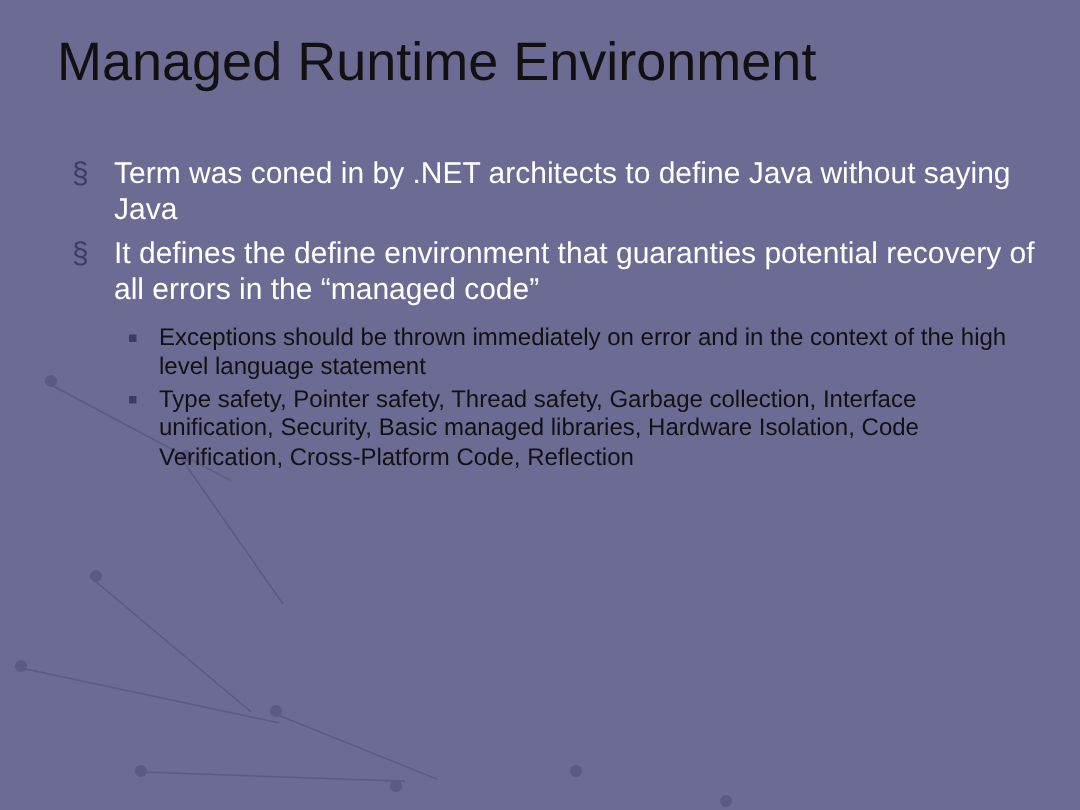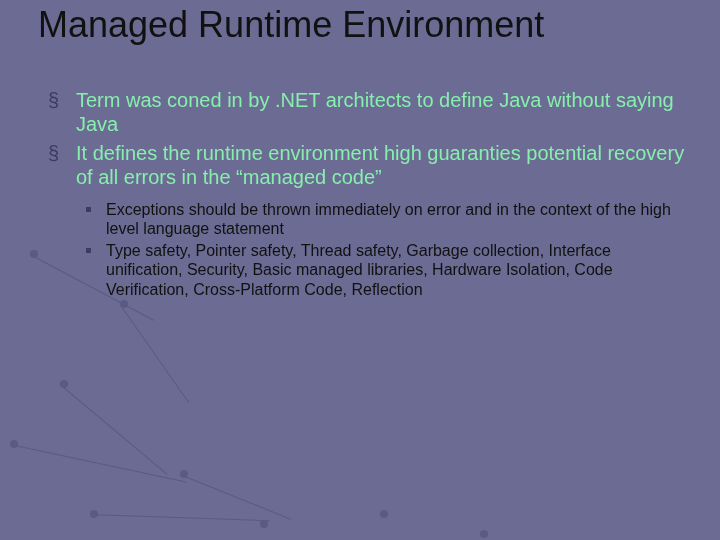--- a/index.html
+++ b/index.html
@@ -26,37 +26,37 @@
     position: absolute;
     background: #5a5a85;
     height: 1px;
     transform-origin: left center;
   }
   .content {
     position: relative;
     z-index: 1;
     width: 100%;
     height: 100%;
-    padding: 4px 30px 0 30px;
+    padding: 20px 30px 0 30px;
   }
   .title {
     font-size: 36px;
     font-weight: 400;
     color: #111;
     margin-bottom: 42px;
     margin-left: 8px;
   }
   ul.main { list-style: none; padding-left: 18px; }
   ul.main > li {
     position: relative;
     padding-left: 28px;
     font-size: 20px;
     line-height: 1.22;
     margin-bottom: 4px;
-    color: #86efac;
+    color: #ffffff;
   }
   ul.main > li::before {
     content: "§";
     position: absolute;
     left: 0;
     top: 0;
     color: #3b3b66;
     font-size: 20px;
   }
   ul.sub { list-style: none; padding-left: 52px; margin-top: 10px; }
@@ -98,20 +98,20 @@
   <div class="grid-line" style="left:90px; top:514px; width:180px; transform:rotate(2deg);"></div>
   <div class="grid-line" style="left:120px; top:304px; width:120px; transform:rotate(55deg);"></div>
   <div class="grid-line" style="left:180px; top:474px; width:120px; transform:rotate(22deg);"></div>
 </div>
 
 <div class="content">
   <h1 class="title">Managed Runtime Environment</h1>
 
   <ul class="main">
     <li>Term was coned in by .NET architects to define Java without saying Java</li>
-    <li>It defines the runtime environment high guaranties potential recovery of all errors in the “managed code”</li>
+    <li>It defines the define environment that guaranties potential recovery of all errors in the “managed code”</li>
   </ul>
 
   <ul class="sub">
     <li>Exceptions should be thrown immediately on error and in the context of the high level language statement</li>
     <li>Type safety, Pointer safety, Thread safety, Garbage collection, Interface unification, Security, Basic managed libraries, Hardware Isolation, Code Verification, Cross-Platform Code, Reflection</li>
   </ul>
 </div>
 
 </body></html>

